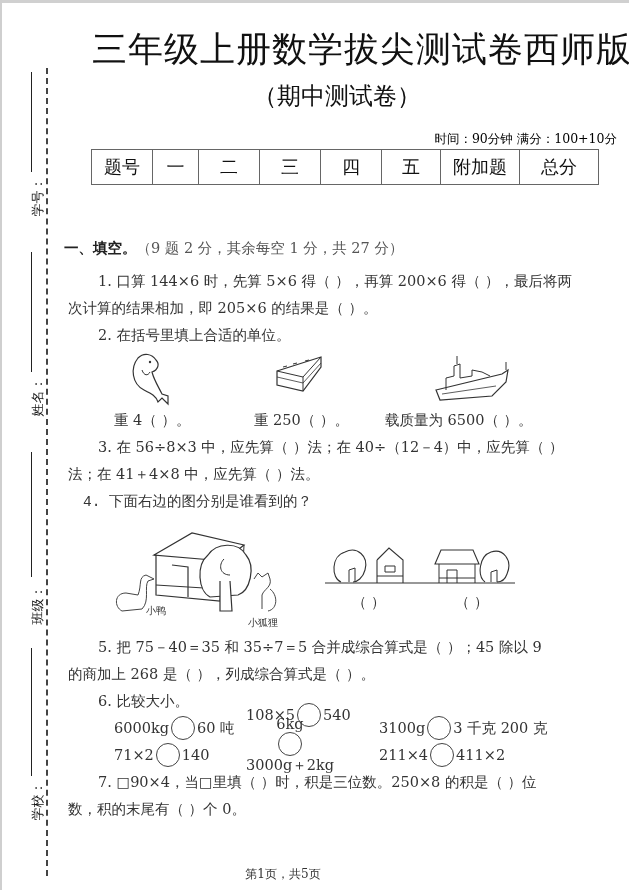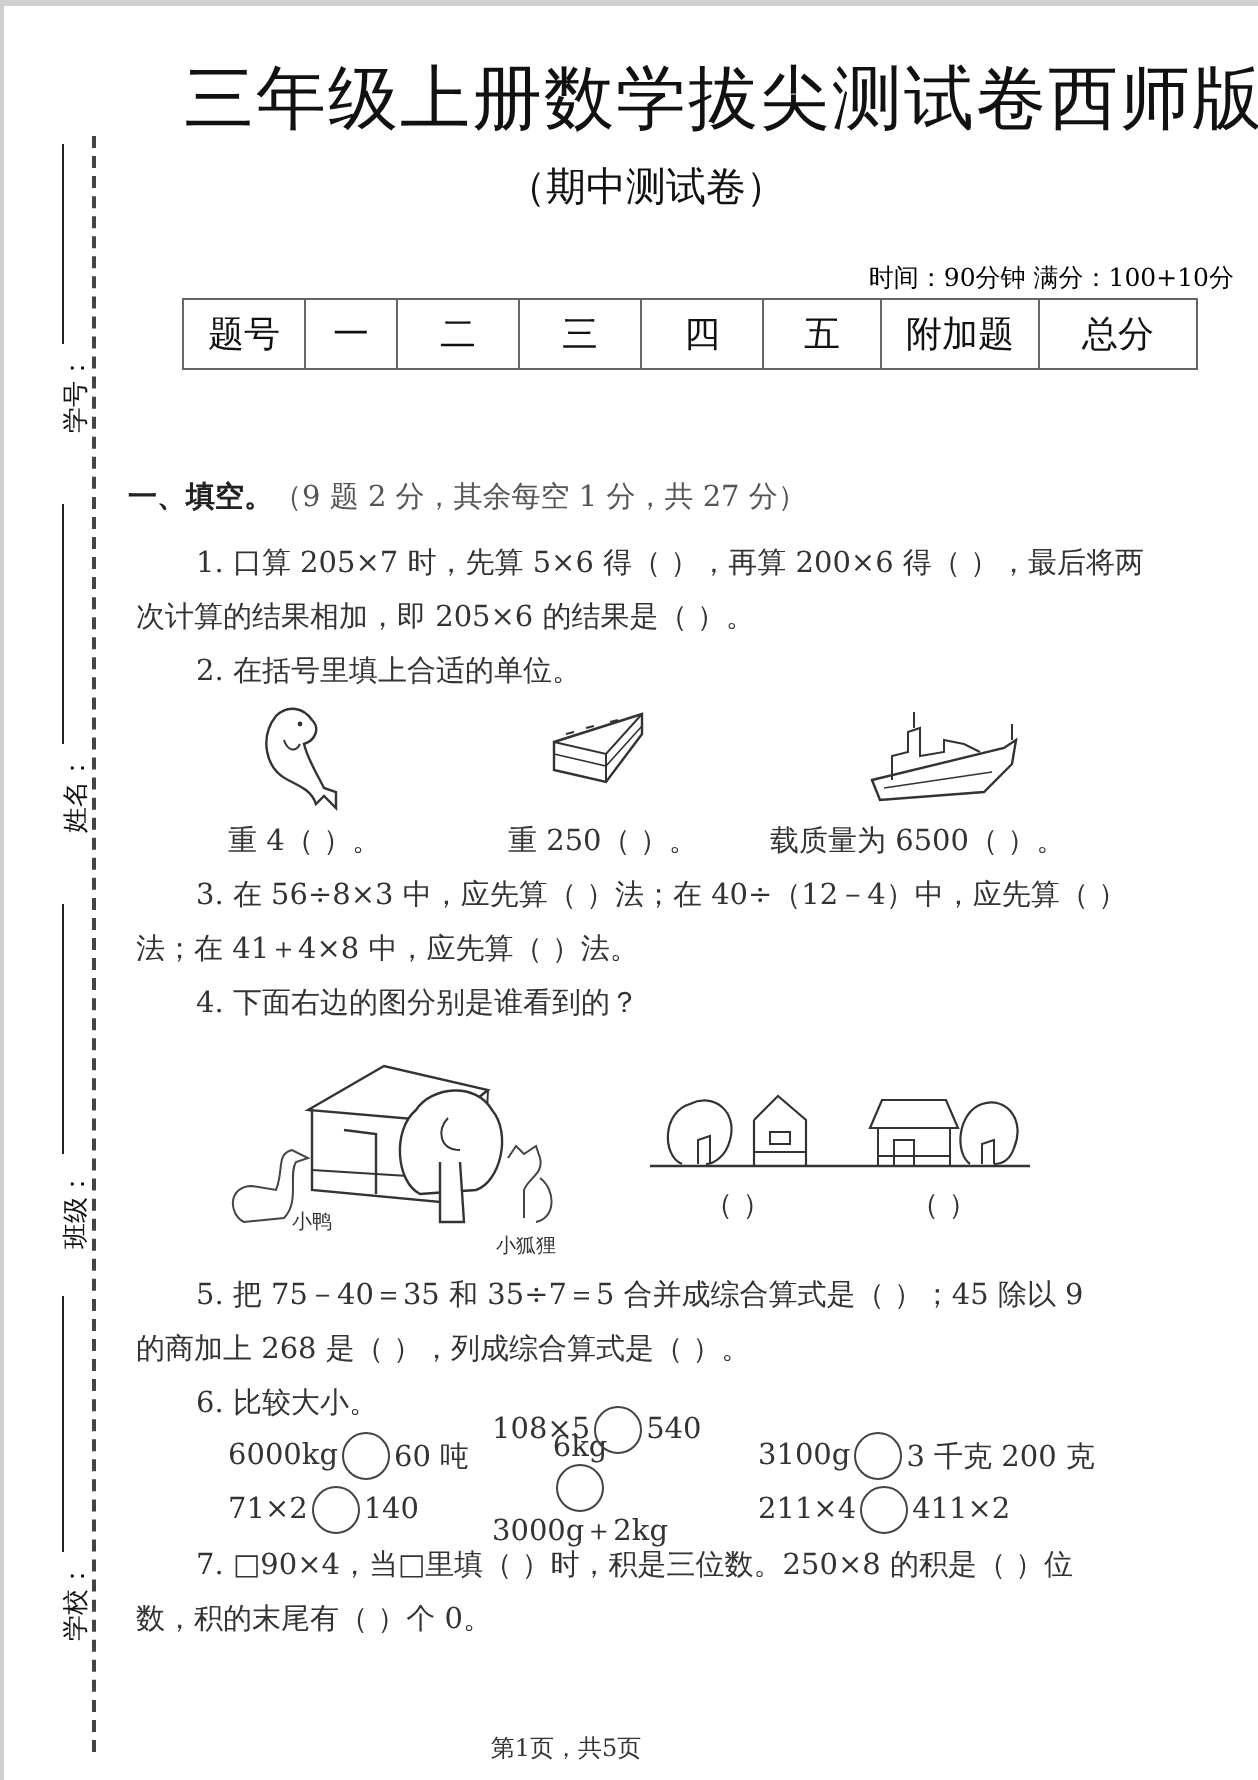--- a/index.html
+++ b/index.html
@@ -3,21 +3,21 @@
 <meta charset="utf-8">
 <style>
   html,body{margin:0;padding:0;background:#fff;}
   body{width:629px;height:890px;position:relative;overflow:hidden;font-family:"DejaVu Serif","Liberation Serif",serif;color:#222;}
   .topbar{position:absolute;left:0;top:0;width:629px;height:3px;background:#d0d0d0;}
   .leftedge{position:absolute;left:0;top:0;width:2px;height:890px;background:#cfcfcf;}
   .dashline{position:absolute;left:46px;top:68px;height:808px;border-left:2px dashed #444;}
   .sideline{position:absolute;left:31px;border-left:1px solid #222;}
   .sidelabel{position:absolute;left:18px;font-size:13px;transform:rotate(-90deg);transform-origin:center;white-space:nowrap;color:#111;width:40px;text-align:center;}
   .title{position:absolute;left:92px;top:26px;font-size:35px;letter-spacing:1px;color:#111;white-space:nowrap;}
-  .subtitle{position:absolute;left:253px;top:80px;font-size:20px;color:#111;white-space:nowrap;}
+  .subtitle{position:absolute;left:253px;top:80px;font-size:24px;color:#111;white-space:nowrap;}
   .meta{position:absolute;right:12px;top:131px;font-size:12.5px;color:#000000;white-space:nowrap;}
   table.score{position:absolute;left:91px;top:149px;border-collapse:collapse;}
   table.score td{border:1.5px solid #666;height:34px;text-align:center;font-family:"DejaVu Sans","Liberation Sans",sans-serif;font-size:18px;color:#111;padding:0;}
   table.score tr:nth-child(2) td{height:35px;}
   .q{position:absolute;font-size:14.5px;color:#333;white-space:nowrap;}
   .sec{position:absolute;left:64px;top:239px;font-size:14.5px;color:#555;white-space:nowrap;}
   .sec b{color:#222;font-family:"DejaVu Sans","Liberation Sans",sans-serif;font-weight:bold;}
   .pic{position:absolute;}
   .cmp{position:absolute;font-size:14.5px;color:#333;white-space:nowrap;display:flex;align-items:center;}
   .circle{display:inline-block;width:22px;height:22px;border:1.3px solid #444;border-radius:50%;margin:0 2px;}
@@ -55,21 +55,21 @@
     <td style="width:78px">附加题</td>
     <td style="width:78px">总分</td>
   </tr>
 </tbody>
   </table>
 
 <div class="sec">
   <b>一、填空。</b><span>（9 题 2 分，其余每空 1 分，共 27 分）</span>
 </div>
 
-<div class="q" style="left:98px;top:272px;">1. 口算 205×7 时，先算 5×6 得（      ），再算 200×6 得（      ），最后将两</div>
+<div class="q" style="left:98px;top:272px;">1. 口算 144×6 时，先算 5×6 得（      ），再算 200×6 得（      ），最后将两</div>
 <div class="q" style="left:68px;top:299px;">次计算的结果相加，即 205×6 的结果是（      ）。</div>
 <div class="q" style="left:98px;top:326px;">2. 在括号里填上合适的单位。</div>
 
 <svg class="pic" style="left:128px;top:350px" width="48" height="56" viewBox="0 0 48 56">
   <path d="M10 8 C2 18 4 34 16 40 C24 44 28 46 30 52 L34 48 L40 54 L40 46 L34 44 C30 36 26 30 24 22 C30 20 32 14 28 10 C24 4 16 2 10 8 Z" fill="none" stroke="#333" stroke-width="1.2"></path>
   <circle cx="22" cy="12" r="1.2" fill="#333"></circle>
   <path d="M14 20 C16 26 20 26 22 22" fill="none" stroke="#333" stroke-width="1"></path>
 </svg>
 <svg class="pic" style="left:273px;top:355px" width="52" height="42" viewBox="0 0 52 42">
   <path d="M4 16 L48 2 L48 12 L30 36 L4 30 Z" fill="none" stroke="#333" stroke-width="1.2"></path>
@@ -84,21 +84,21 @@
   <path d="M25 12 L25 4 M74 18 L74 10" stroke="#333" stroke-width="1"></path>
   <path d="M10 42 L64 34" stroke="#333" stroke-width="0.8"></path>
 </svg>
 
 <div class="q" style="left:114px;top:411px;">重 4（      ）。</div>
 <div class="q" style="left:254px;top:411px;">重 250（      ）。</div>
 <div class="q" style="left:385px;top:411px;">载质量为 6500（      ）。</div>
 
 <div class="q" style="left:98px;top:438px;">3. 在 56÷8×3 中，应先算（      ）法；在 40÷（12－4）中，应先算（      ）</div>
 <div class="q" style="left:68px;top:465px;">法；在 41＋4×8 中，应先算（      ）法。</div>
-<div class="q" style="left:98px;top:492px;">4. 下面右边的图分别是谁看到的？</div>
+<div class="q" style="left:83px;top:492px;font-family:Liberation Mono, monospace;">4. 下面右边的图分别是谁看到的？</div>
 
 <svg class="pic" style="left:112px;top:515px" width="180" height="100" viewBox="0 0 180 100">
   <path d="M42 40 L80 18 L132 30 L112 46 Z" fill="none" stroke="#333" stroke-width="1.2"></path>
   <path d="M42 40 L44 40 L44 80 L108 86 L112 46" fill="none" stroke="#333" stroke-width="1.2"></path>
   <path d="M60 50 L76 52 L76 82" fill="none" stroke="#333" stroke-width="1.2"></path>
   <path d="M44 70 L108 74" stroke="#333" stroke-width="1"></path>
   <path d="M132 30 L130 70 L114 76" fill="none" stroke="#333" stroke-width="1"></path>
   <path d="M98 82 C86 76 84 50 96 40 C104 28 126 26 134 40 C144 52 138 76 126 80 Z" fill="#fff" stroke="#333" stroke-width="1.2"></path>
   <path d="M112 44 C106 50 108 60 118 60" fill="none" stroke="#333" stroke-width="1"></path>
   <path d="M108 66 L108 96 L120 96 L118 66" fill="#fff" stroke="#333" stroke-width="1.2"></path>

